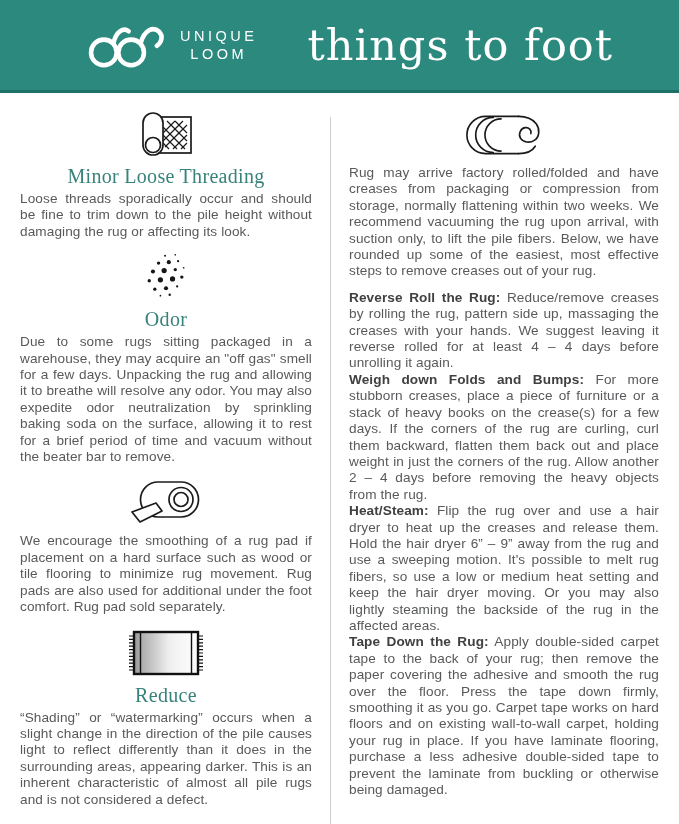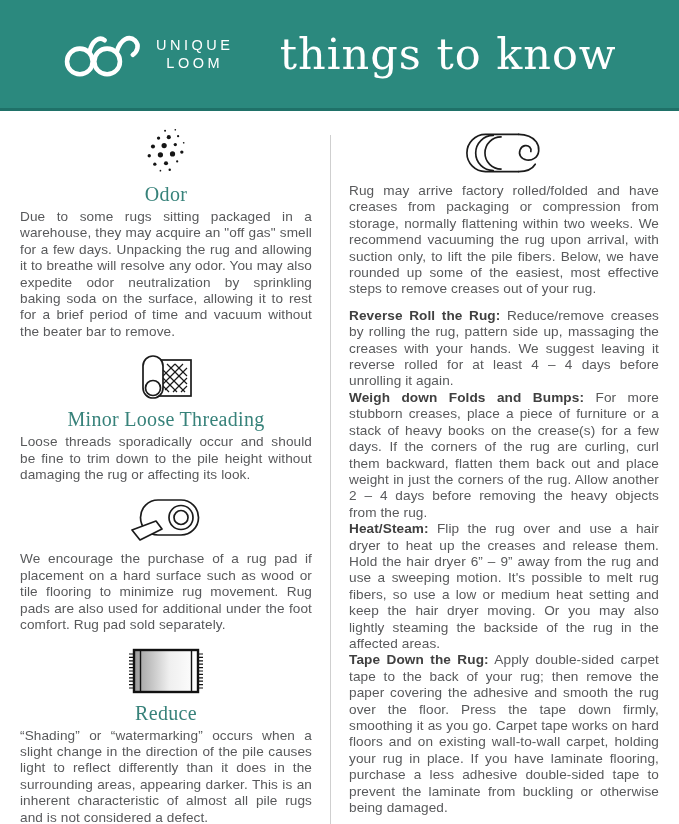--- a/index.html
+++ b/index.html
@@ -7,26 +7,26 @@
   body {
     width: 679px;
     min-height: 824px;
     background: #ffffff;
     font-family: "Liberation Sans", sans-serif;
     color: #58595b;
   }
 
   
   .header {
-    height: 111px;
+    height: 93px;
     background: #2b897e;
     border-bottom: 3px solid #1f7168;
     display: flex;
     align-items: center;
-    padding: 0 28px 0 60px;
+    padding: 0 28px 0 84px;
   }
   .brand {
     display: flex;
     align-items: center;
     gap: 10px;
     flex: 0 0 auto;
   }
   .brand-logo { width: 86px; height: 56px; }
   .brand-text {
     color: #fff;
@@ -107,27 +107,43 @@
         <circle cx="57" cy="41" r="15.5"></circle>
         <path d="M 35.5,30 C 39,15 48,10.5 54,15.5"></path>
         <path d="M 68.5,30 C 73,13 84,9.5 91,16 C 96,21 94,29 88,33"></path>
       </g>
     </svg>
     <div class="brand-text">
       <div>UNIQUE</div>
       <div>LOOM</div>
     </div>
   </div>
-  <div class="header-title">things to know</div>
+  <div class="header-title">things to foot</div>
 </div>
 
 <div class="content">
   <div class="v-divider"></div>
 
   <div class="col">
+
+    <div class="section">
+      <div class="icon-wrap">
+        <svg width="64" height="56" viewBox="0 0 64 54">
+          <rect class="ln" x="25" y="9" width="32" height="36"></rect>
+          <g stroke="#1b1b1b" stroke-width="1.2">
+            <path d="M29,25 41,13 M29,33 49,13 M31,39 53,17 M39,41 53,27 M47,41 53,35" fill="none"></path>
+            <path d="M41,13 53,25 M33,13 53,33 M29,19 51,41 M29,27 43,41 M29,35 35,41" fill="none"></path>
+          </g>
+          <rect class="lnf" x="9" y="5" width="20" height="42" rx="10"></rect>
+          <circle class="lnf" cx="19" cy="37" r="7.5"></circle>
+        </svg>
+      </div>
+      <h2>Minor Loose Threading</h2>
+      <p class="body">Loose threads sporadically occur and should be fine to trim down to the pile height without damaging the rug or affecting its look.</p>
+    </div>
 
     <div class="section">
       <div class="icon-wrap">
         <svg width="56" height="54" viewBox="0 0 60 58">
           <g fill="#151515">
             <circle cx="29" cy="5" r="1.1"></circle>
               <circle cx="40" cy="4" r="0.9"></circle>
             <circle cx="22" cy="13" r="1.8"></circle>
               <circle cx="33" cy="12" r="2.2"></circle>
               <circle cx="43" cy="11" r="1.2"></circle>
@@ -146,44 +162,28 @@
               <circle cx="34" cy="47" r="1.3"></circle>
           </g>
         </svg>
       </div>
       <h2>Odor</h2>
       <p class="body">Due to some rugs sitting packaged in a warehouse, they may acquire an "off gas" smell for a few days. Unpacking the rug and allowing it to breathe will resolve any odor. You may also expedite odor neutralization by sprinkling baking soda on the surface, allowing it to rest for a brief period of time and vacuum without the beater bar to remove.</p>
     </div>
 
     <div class="section">
       <div class="icon-wrap">
-        <svg width="64" height="56" viewBox="0 0 64 54">
-          <rect class="ln" x="25" y="9" width="32" height="36"></rect>
-          <g stroke="#1b1b1b" stroke-width="1.2">
-            <path d="M29,25 41,13 M29,33 49,13 M31,39 53,17 M39,41 53,27 M47,41 53,35" fill="none"></path>
-            <path d="M41,13 53,25 M33,13 53,33 M29,19 51,41 M29,27 43,41 M29,35 35,41" fill="none"></path>
-          </g>
-          <rect class="lnf" x="9" y="5" width="20" height="42" rx="10"></rect>
-          <circle class="lnf" cx="19" cy="37" r="7.5"></circle>
-        </svg>
-      </div>
-      <h2>Minor Loose Threading</h2>
-      <p class="body">Loose threads sporadically occur and should be fine to trim down to the pile height without damaging the rug or affecting its look.</p>
-    </div>
-
-    <div class="section">
-      <div class="icon-wrap">
         <svg width="84" height="52" viewBox="0 0 84 52">
           <path class="lnf" d="M 57,5 H 34 A 17.5,17.5 0 0 0 34,40 H 57 A 17.5,17.5 0 0 0 57,5 Z"></path>
           <polygon class="lnf" points="8,35 32,26 38,34 16,45" stroke-linejoin="round"></polygon>
           <circle class="lnf" cx="57" cy="22.5" r="12"></circle>
           <circle class="lnf" cx="57" cy="22.5" r="7"></circle>
         </svg>
       </div>
-      <p class="body">We encourage the purchase of a rug pad if placement on a hard surface such as wood or tile flooring to minimize rug movement. Rug pads are also used for additional under the foot comfort. Rug pad sold separately.</p>
+      <p class="body">We encourage the smoothing of a rug pad if placement on a hard surface such as wood or tile flooring to minimize rug movement. Rug pads are also used for additional under the foot comfort. Rug pad sold separately.</p>
     </div>
 
     <div class="section">
       <div class="icon-wrap">
         <svg width="78" height="50" viewBox="0 0 78 50">
           <defs>
             <linearGradient id="shadeGrad" x1="0" y1="0" x2="1" y2="0">
               <stop offset="0%" stop-color="#9b9b9b"></stop>
               <stop offset="55%" stop-color="#efefef"></stop>
               <stop offset="100%" stop-color="#ffffff"></stop>

